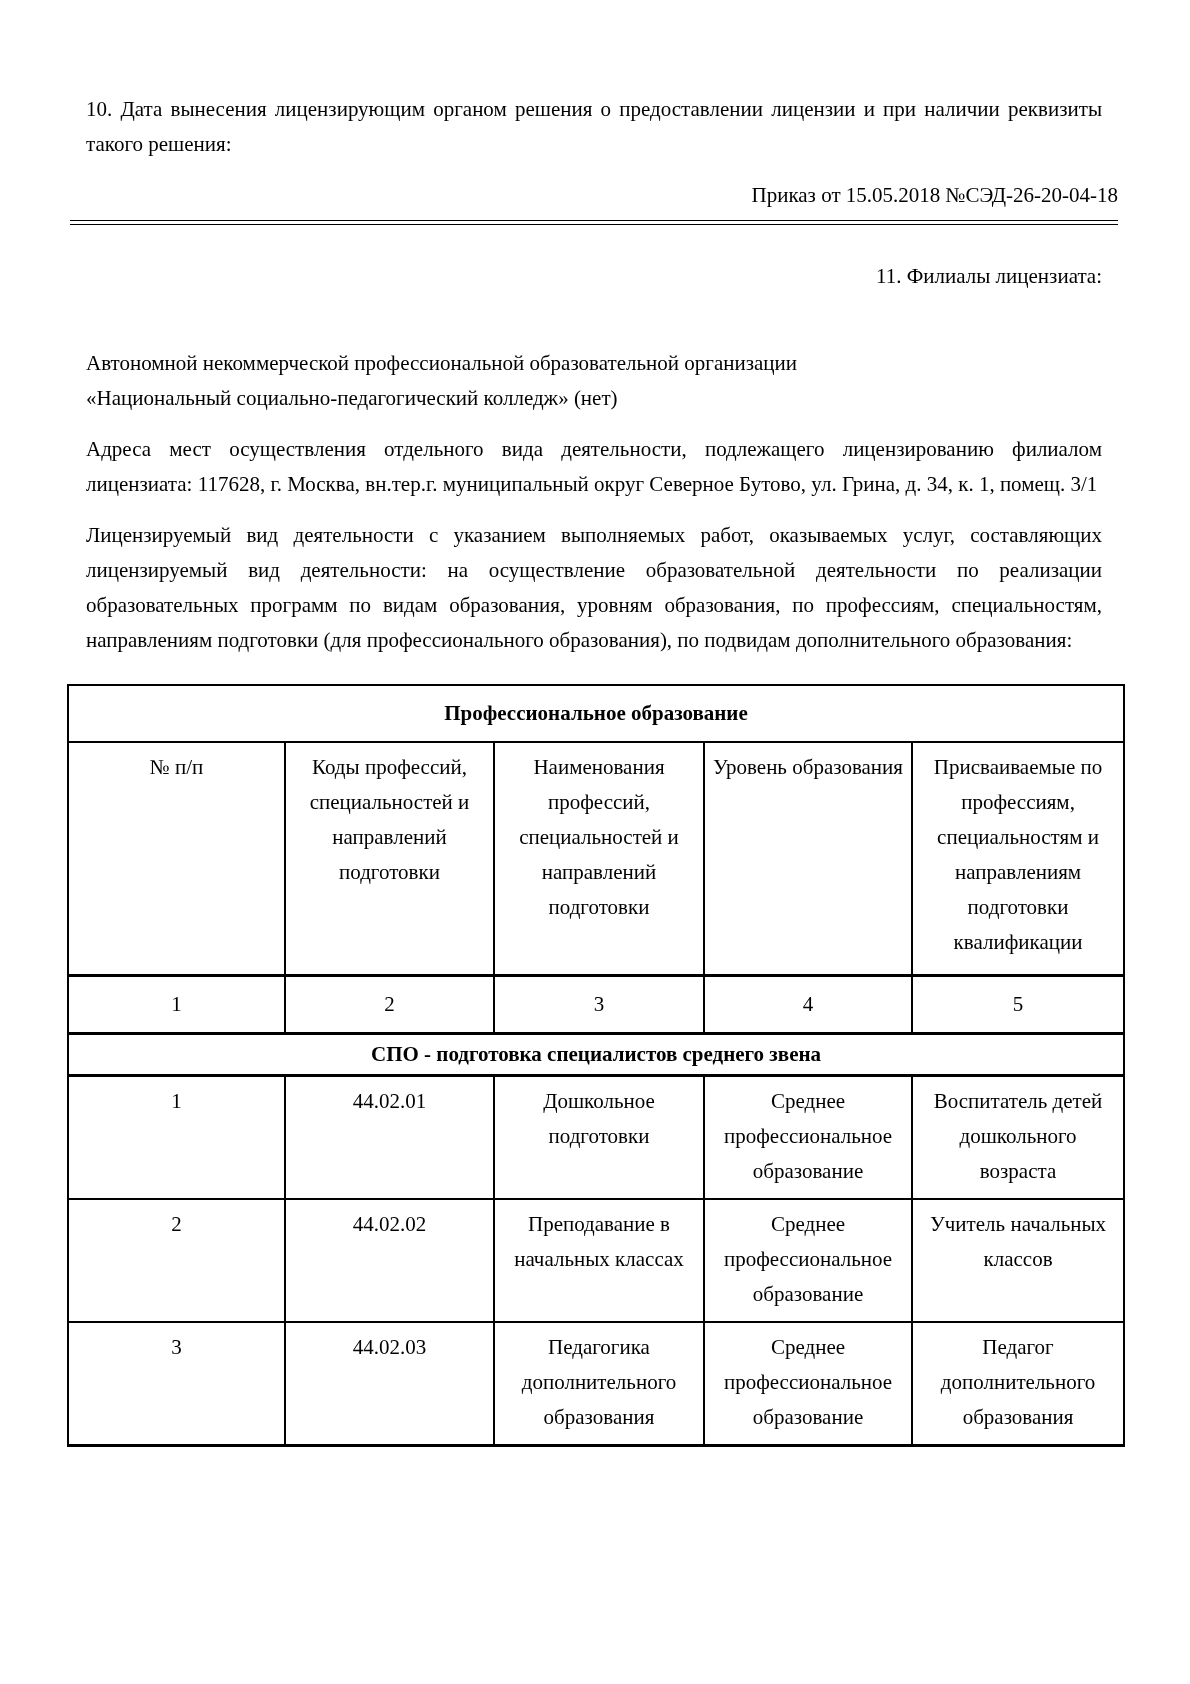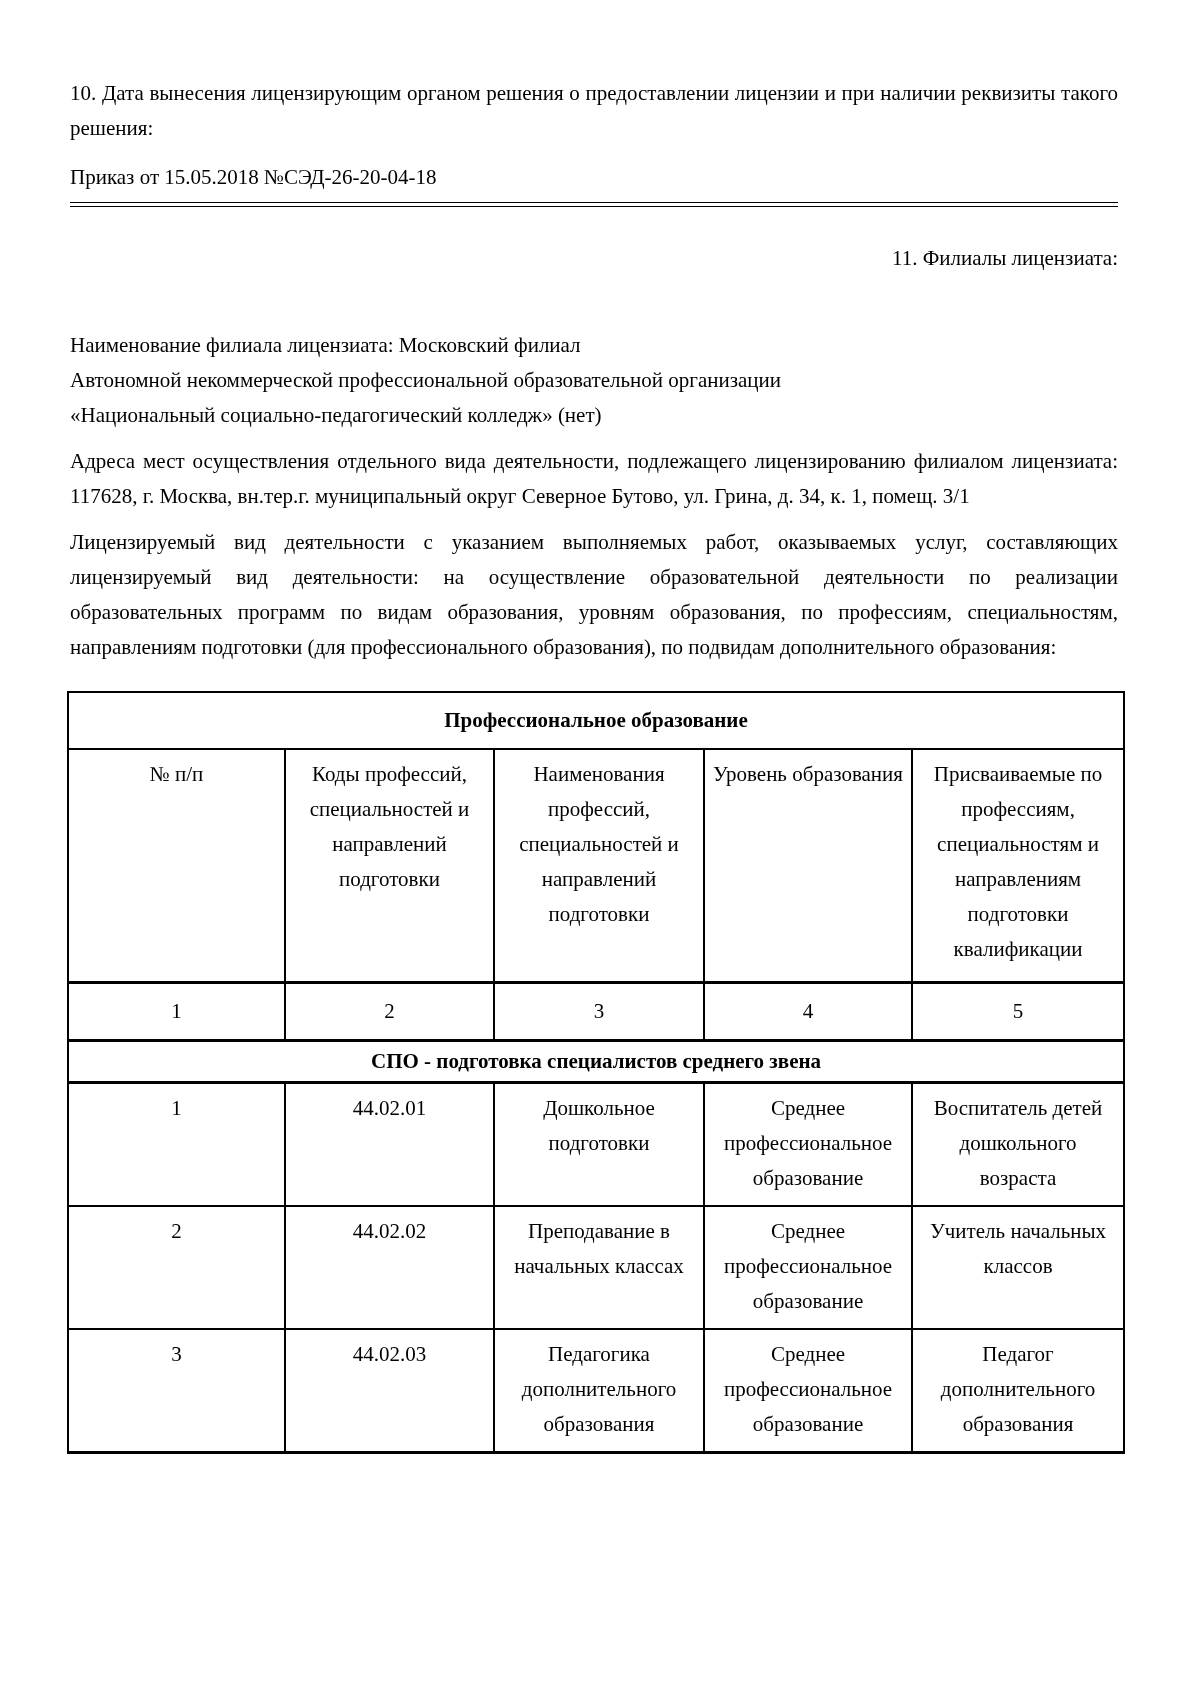--- a/index.html
+++ b/index.html
@@ -18,26 +18,26 @@
     box-sizing: border-box;
     width: 1190px;
     height: 1684px;
     padding: 76px 72px 0 70px;
     overflow: hidden;
   }
   .para {
     font-size: 21px;
     line-height: 35px;
     text-align: justify;
-    margin: 0;
+    margin: 16px;
   }
   .value-line {
     font-size: 21px;
     line-height: 35px;
-    text-align: left;
+    text-align: right;
     margin-top: 14px;
   }
   .rule {
     box-sizing: border-box;
     height: 5px;
     margin-top: 7px;
     border-top: 1.6px solid #000;
     border-bottom: 1.6px solid #000;
   }
   .section11 {
@@ -97,21 +97,20 @@
 
   <p class="para">10. Дата вынесения лицензирующим органом решения о предоставлении лицензии и при наличии реквизиты такого решения:</p>
 
   <div class="value-line">Приказ от 15.05.2018 №СЭД-26-20-04-18</div>
 
   <div class="rule"></div>
 
   <p class="para section11">11. Филиалы лицензиата:</p>
 
   <p class="para branch-name">
-    <span>Наименование филиала лицензиата: Московский филиал</span>
     <span>Автономной некоммерческой профессиональной образовательной организации</span>
     <span>«Национальный социально-педагогический колледж» (нет)</span>
   </p>
 
 
   <p class="para spaced">Адреса мест осуществления отдельного вида деятельности, подлежащего лицензированию филиалом лицензиата: 117628, г. Москва, вн.тер.г. муниципальный округ Северное Бутово, ул. Грина, д. 34, к. 1, помещ. 3/1</p>
 
   <p class="para spaced">Лицензируемый вид деятельности с указанием выполняемых работ, оказываемых услуг, составляющих лицензируемый вид деятельности: на осуществление образовательной деятельности по реализации образовательных программ по видам образования, уровням образования, по профессиям, специальностям, направлениям подготовки (для профессионального образования), по подвидам дополнительного образования:</p>
 
   <table class="license-table">

